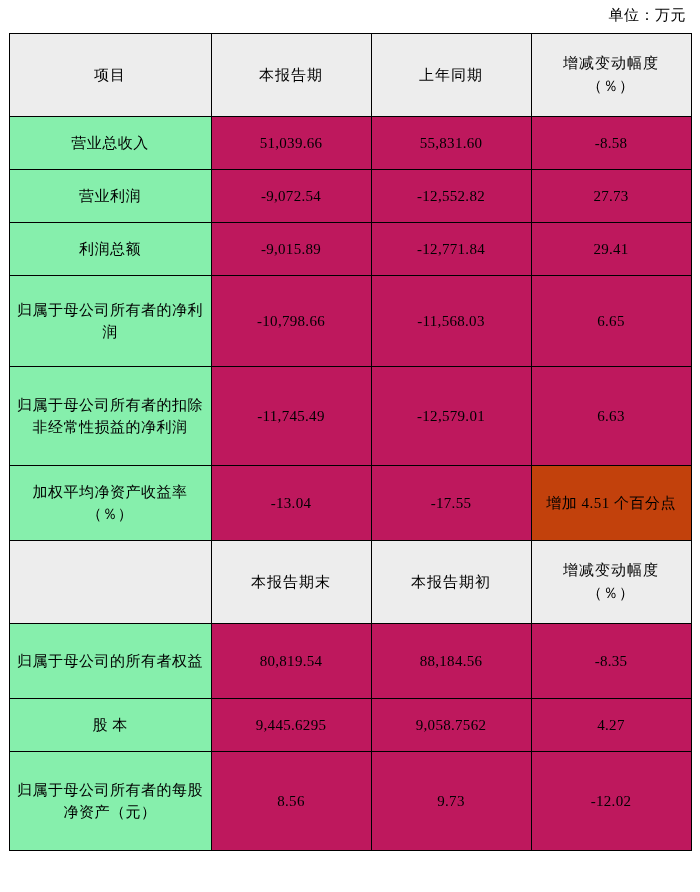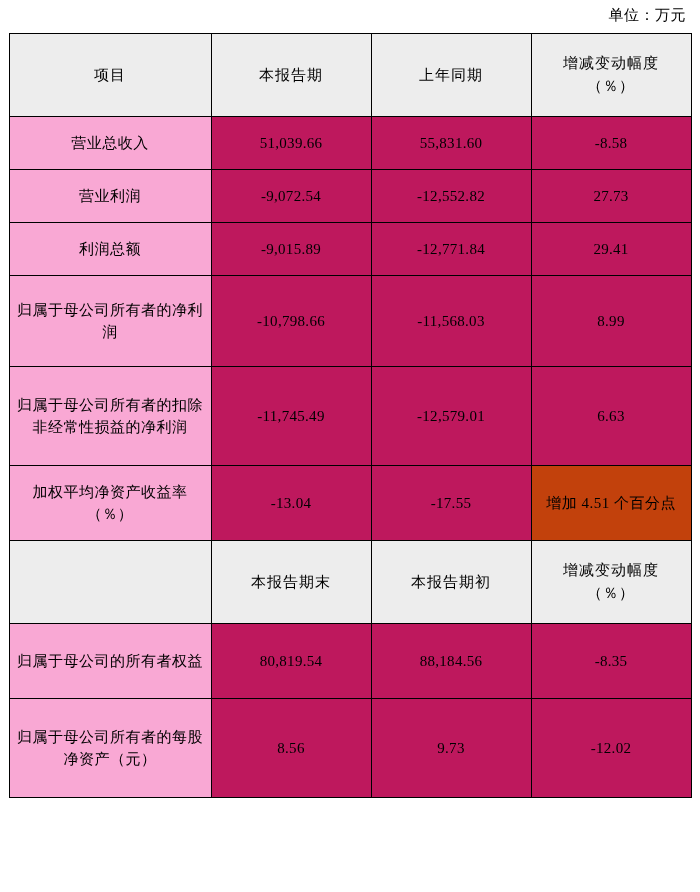--- a/index.html
+++ b/index.html
@@ -52,21 +52,21 @@
     height: 70px;
     font-size: 15px;
     letter-spacing: 1px;
   }
   tr.header td .two-line {
     display: block;
     line-height: 1.55;
     text-align: center;
   }
   td.label {
-    background: #f9a8d4;
+    background: #86efac;
     letter-spacing: 0.5px;
   }
   td.value {
     background: #be185d;
     font-family: "Liberation Serif", "DejaVu Serif", serif;
     letter-spacing: 0.3px;
   }
   td.note {
     background: #c2410c;
     letter-spacing: 0.5px;
@@ -122,21 +122,21 @@
         <td class="label">利润总额</td>
         <td class="value nowrapnum">-9,015.89</td>
         <td class="value nowrapnum">-12,771.84</td>
         <td class="value nowrapnum">29.41</td>
       </tr>
 
       <tr class="r-tall">
         <td class="label">归属于母公司所有者的净利润</td>
         <td class="value nowrapnum">-10,798.66</td>
         <td class="value nowrapnum">-11,568.03</td>
-        <td class="value nowrapnum">8.99</td>
+        <td class="value nowrapnum">6.65</td>
       </tr>
 
       <tr class="r-tall3">
         <td class="label">归属于母公司所有者的扣除非经常性损益的净利润</td>
         <td class="value nowrapnum">-11,745.49</td>
         <td class="value nowrapnum">-12,579.01</td>
         <td class="value nowrapnum">6.63</td>
       </tr>
 
 
@@ -158,20 +158,26 @@
       </tr>
 
 
       <tr class="r-mid">
         <td class="label">归属于母公司的所有者权益</td>
         <td class="value nowrapnum">80,819.54</td>
         <td class="value nowrapnum">88,184.56</td>
         <td class="value nowrapnum">-8.35</td>
       </tr>
 
+      <tr class="r-h1">
+        <td class="label sp">股 本</td>
+        <td class="value nowrapnum">9,445.6295</td>
+        <td class="value nowrapnum">9,058.7562</td>
+        <td class="value nowrapnum">4.27</td>
+      </tr>
 
       <tr class="r-tall3">
         <td class="label">归属于母公司所有者的每股净资产（元）</td>
         <td class="value nowrapnum">8.56</td>
         <td class="value nowrapnum">9.73</td>
         <td class="value nowrapnum">-12.02</td>
       </tr>
     </tbody>
   </table>
 </div>

